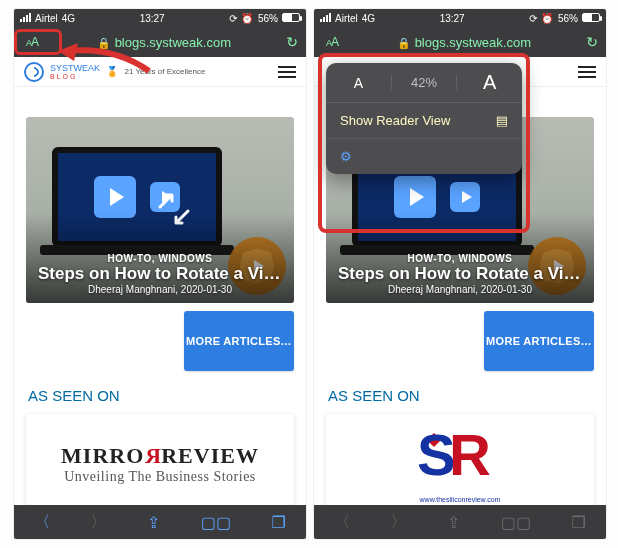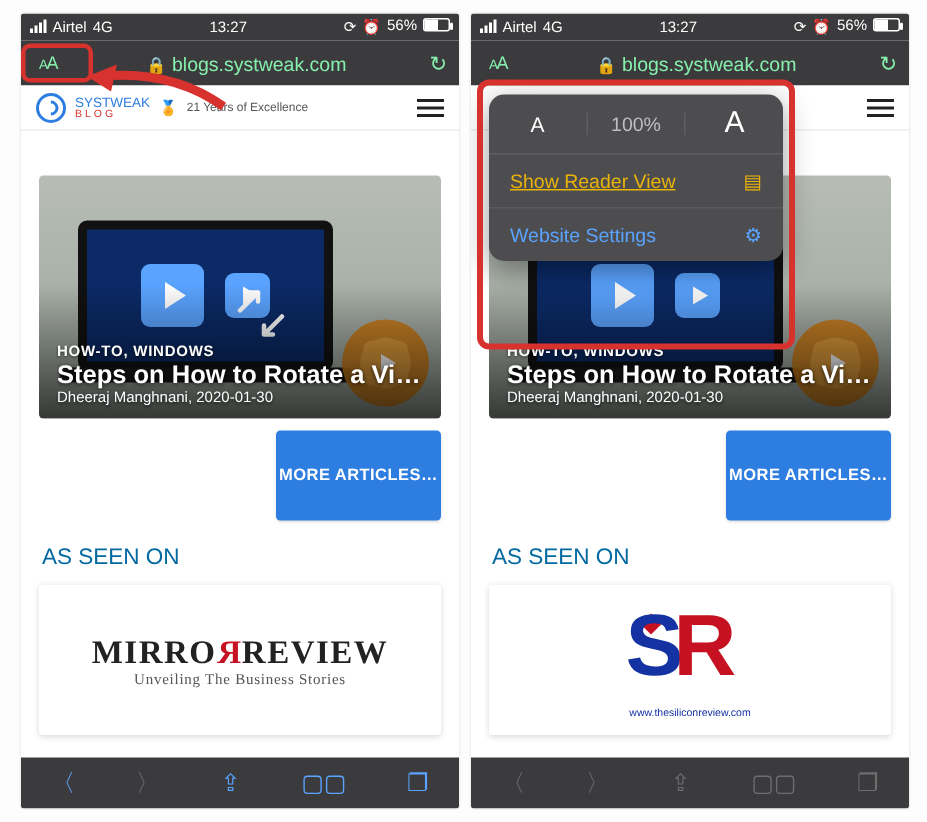--- a/index.html
+++ b/index.html
@@ -136,31 +136,32 @@
   .popup .seg {
     display:flex; align-items:center; justify-content:space-around;
     padding: 8px 0;
     border-bottom: 1px solid rgba(255,255,255,.1);
   }
   .popup .seg > * { flex:1; text-align:center; }
   .popup .segA.small{font-size:14px;color:#fff;}
   .popup .segMid{font-size:13px;color:#bfbfc2;border-left:1px solid rgba(255,255,255,.1);border-right:1px solid rgba(255,255,255,.1);}
   .popup .segA.big{font-size:20px;color:#fff;}
   .popup .blue{ color:#5aa3ff; }
-  .popup .muted{ color:#eab308;text-decoration:underline; }
+  .popup .muted{ color:#fef9c3; }
   .ic{font-size:13px;}
 
   
   .card {
     margin: 30px 12px 8px;
-    height: 162px;
+    height: 186px;
     border-radius: 3px;
     background: linear-gradient(180deg,#b7bdb5,#9aa39a);
     position: relative;
     overflow: hidden;
+    text-align: center;
   }
   .laptop{
     position:absolute; left:26px; top:30px;
     width:170px; height:100px;
     background:#0b2a66;
     border:6px solid #111;
     border-radius:6px;
     display:flex;align-items:center;justify-content:center;gap:14px;
   }
   .laptop::after{content:"";position:absolute;left:-18px;right:-18px;bottom:-14px;height:10px;background:#1a1a1a;border-radius:3px;}
@@ -201,21 +202,21 @@
 
   .seen{font-size:15px;font-weight:400;color:#0369a1;padding:8px 14px 4px;}
   .press{
     margin:6px 12px 0;height:100px;background:#fff;border-radius:2px;
     box-shadow:0 1px 4px rgba(0,0,0,.15);
     display:flex;align-items:center;justify-content:center;
     font-family:Georgia,serif;
   }
   .mirror{color:#222;font-size:22px;font-weight:700;letter-spacing:1px;text-align:center;}
   .mirror b{color:#c51121;}
-  .mirror small{color:#555;display:block;font-size:10px;letter-spacing:.5px;font-weight:400;}
+  .mirror small{color:#555;display:block;font-size:14px;letter-spacing:.5px;font-weight:400;}
   .sr{position:relative;width:90px;height:70px;}
   .sr .s{font-size:58px;font-weight:900;font-family:Arial;color:#1432a2;position:absolute;left:2px;top:-8px;}
   .sr .r{font-size:58px;font-weight:900;font-family:Arial;color:#c51121;position:absolute;left:34px;top:-8px;}
   .sr .dot{position:absolute;width:10px;height:10px;background:#c51121;left:14px;top:6px;transform:rotate(45deg);}
   .sr .tag{position:absolute;bottom:-4px;left:-6px;right:-6px;font-size:7px;color:#1432a2;text-align:center;font-family:Arial;}
 
   
   .toolbar{
     position:absolute;left:0;right:0;bottom:0;height:34px;
     background:#3b3b3d;
@@ -363,29 +364,28 @@
         <i></i>
         <i></i>
       </span>
   </div>
 
   <div class="hl-popup"></div>
 
   <div class="popup">
     <div class="seg">
       <span class="segA small">A</span>
-      <span class="segMid">100%</span>
+      <span class="segMid">42%</span>
       <span class="segA big">A</span>
     </div>
     <div class="row first muted">
       <span>Show Reader View</span>
       <span class="ic">▤</span>
     </div>
     <div class="row blue">
-      <span>Website Settings</span>
       <span class="ic">⚙</span>
     </div>
   </div>
 
   <div class="card">
     <div class="laptop">
       <span class="play"></span>
       <span class="play mini"></span>
     </div>
     <div class="thumb">

